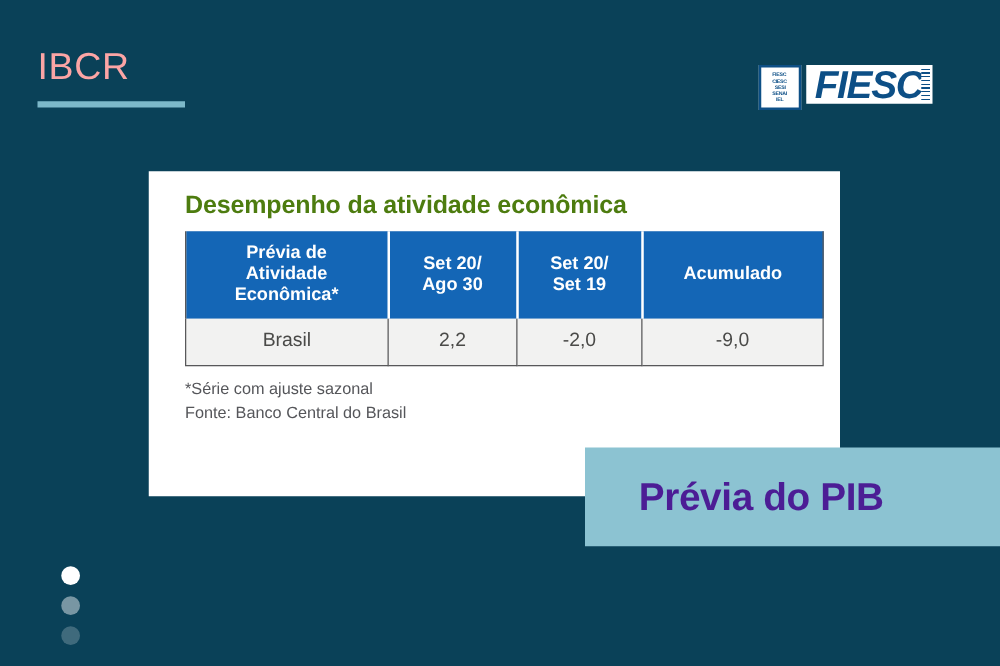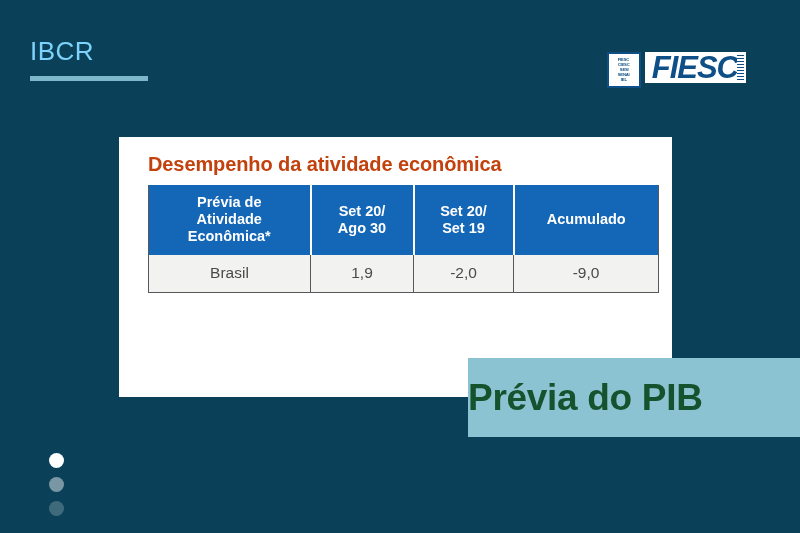--- a/index.html
+++ b/index.html
@@ -25,24 +25,24 @@
 
   
   .title-block {
     position: absolute;
     left: 30px;
     top: 38px;
     width: 300px;
   }
   .slide-title {
     font-family: "Liberation Sans", sans-serif;
-    font-size: 26px;
+    font-size: 30px;
     font-weight: 400;
     letter-spacing: 0.5px;
-    color: #7dd3fc;
+    color: #fca5a5;
     line-height: 1.05;
     white-space: nowrap;
   }
   .title-rule {
     margin-top: 11px;
     width: 118px;
     height: 5px;
     background: #7cb8c9;
   }
 
@@ -116,21 +116,21 @@
     width: 553px;
     height: 260px;
     background: #ffffff;
     box-sizing: border-box;
     padding: 16px 20px 0 22px;
   }
   .card-title {
     font-family: "Liberation Sans", sans-serif;
     font-size: 20px;
     font-weight: 700;
-    color: #c2410c;
+    color: #4d7c0f;
     letter-spacing: -0.1px;
     margin: 0 0 9px 7px;
     white-space: nowrap;
   }
 
   
   table.data-table {
     border-collapse: collapse;
     width: 510px;
     margin-left: 7px;
@@ -193,24 +193,25 @@
     left: 468px;
     top: 358px;
     width: 332px;
     height: 79px;
     background: #8cc3d2;
     display: flex;
     align-items: center;
   }
   .banner-label {
     font-family: "Liberation Sans", sans-serif;
-    font-size: 37px;
-    font-weight: 700;
-    color: #14532d;
+    font-size: 31px;
+    font-weight: 700;
+    color: #4c1d95;
     letter-spacing: -0.3px;
+    margin-left: 43px;
     line-height: 1;
     white-space: nowrap;
   }
 
   
   .dots {
     position: absolute;
     left: 49px;
     top: 453px;
     display: flex;
@@ -274,28 +275,30 @@
           <th>
             <span>Set 20/</span><br>
             <span>Set 19</span>
           </th>
           <th>Acumulado</th>
         </tr>
       </thead>
       <tbody>
         <tr>
           <td>Brasil</td>
-          <td>1,9</td>
+          <td>2,2</td>
           <td>-2,0</td>
           <td>-9,0</td>
         </tr>
       </tbody>
     </table>
 
     <div class="footnotes">
+      <div>*Série com ajuste sazonal</div>
+      <div>Fonte: Banco Central do Brasil</div>
     </div>
   </div>
 
   <div class="banner">
     <span class="banner-label">Prévia do PIB</span>
   </div>
 
   <div class="dots">
     <span class="dot d1"></span>
     <span class="dot d2"></span>

